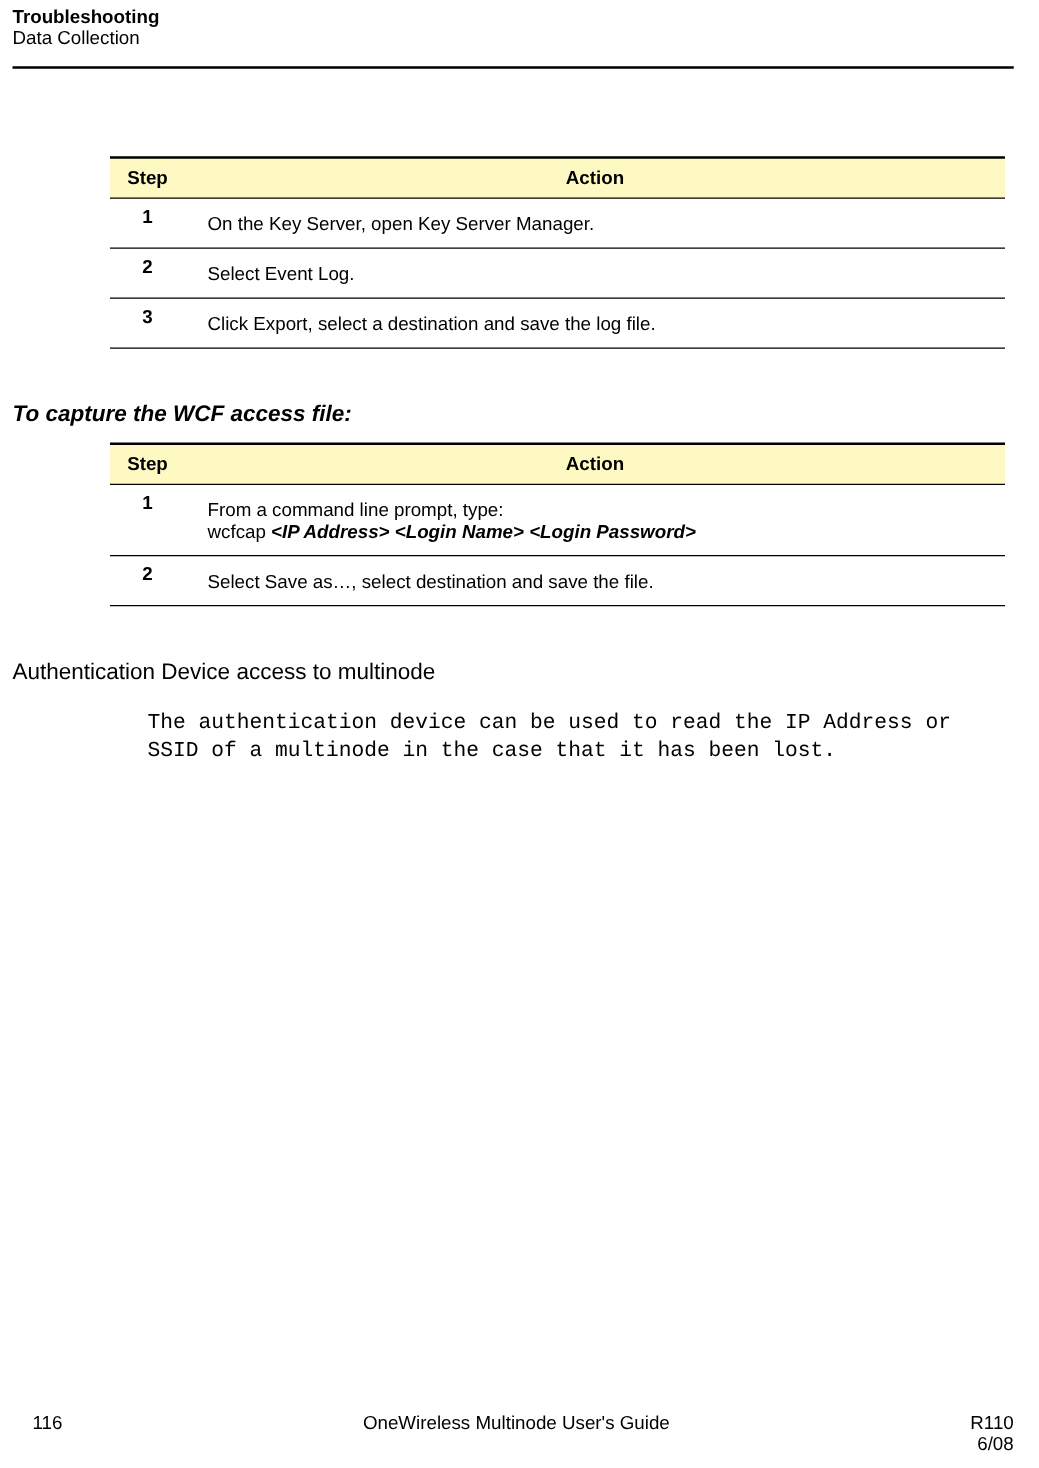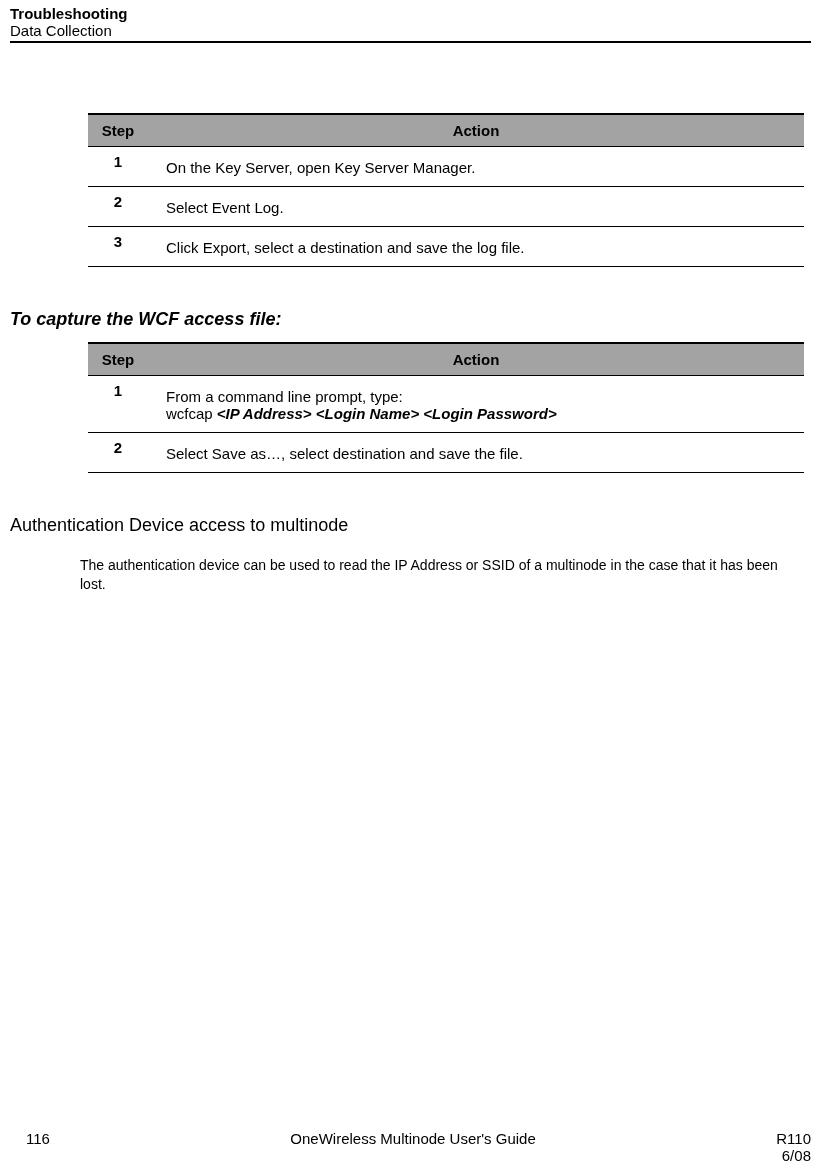--- a/index.html
+++ b/index.html
@@ -9,21 +9,21 @@
       background: #fff;
       font-family: Arial, Helvetica, sans-serif;
       color: #000;
       position: relative;
     }
     .page {
       padding: 5px 20px 10px 10px;
     }
     .header {
       border-bottom: 2px solid #000;
-      padding-bottom: 2px;
+      padding-bottom: 14px;
       margin-bottom: 70px;
     }
     .header-bold {
       font-weight: bold;
       font-size: 15px;
     }
     .header-sub {
       font-size: 15px;
     }
     .section-title {
@@ -36,21 +36,21 @@
       margin-left: 78px;
       margin-right: 7px;
       margin-bottom: 42px;
     }
     table {
       width: 100%;
       border-collapse: collapse;
       border-top: 2px solid #000;
     }
     th {
-      background: #a3a3a3;
+      background: #fef9c3;
       font-weight: bold;
       font-size: 15px;
       padding: 7px 6px;
       border-bottom: 1px solid #000;
       text-align: center;
     }
     th.step-col { width: 60px; }
     td {
       font-size: 15px;
       padding: 12px 6px 10px 6px;
@@ -67,23 +67,23 @@
     }
     .bold { font-weight: normal; }
     .bold-italic { font-weight: bold; font-style: italic; }
     .multi-line .line2 { }
     .subhead {
       font-weight: normal;
       font-size: 18px;
       margin-bottom: 20px;
     }
     .body-text {
-      font-family: Liberation Sans, sans-serif;
-      font-size: 14px;
-      margin-left: 70px;
+      font-family: Liberation Mono, monospace;
+      font-size: 17px;
+      margin-left: 108px;
       margin-right: 30px;
       line-height: 1.35;
     }
     .footer {
       position: absolute;
       bottom: 10px;
       left: 26px;
       right: 20px;
       font-size: 15px;
     }

